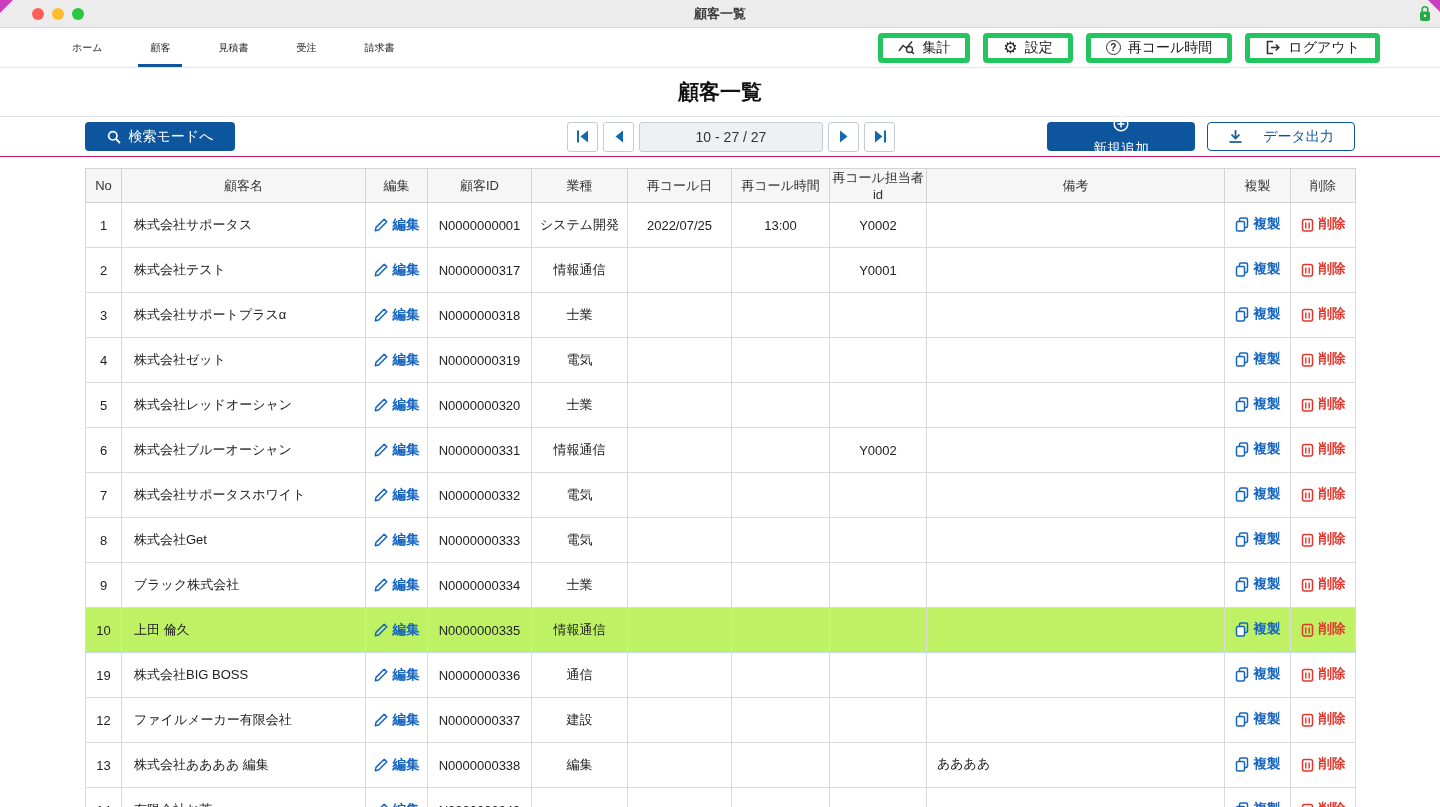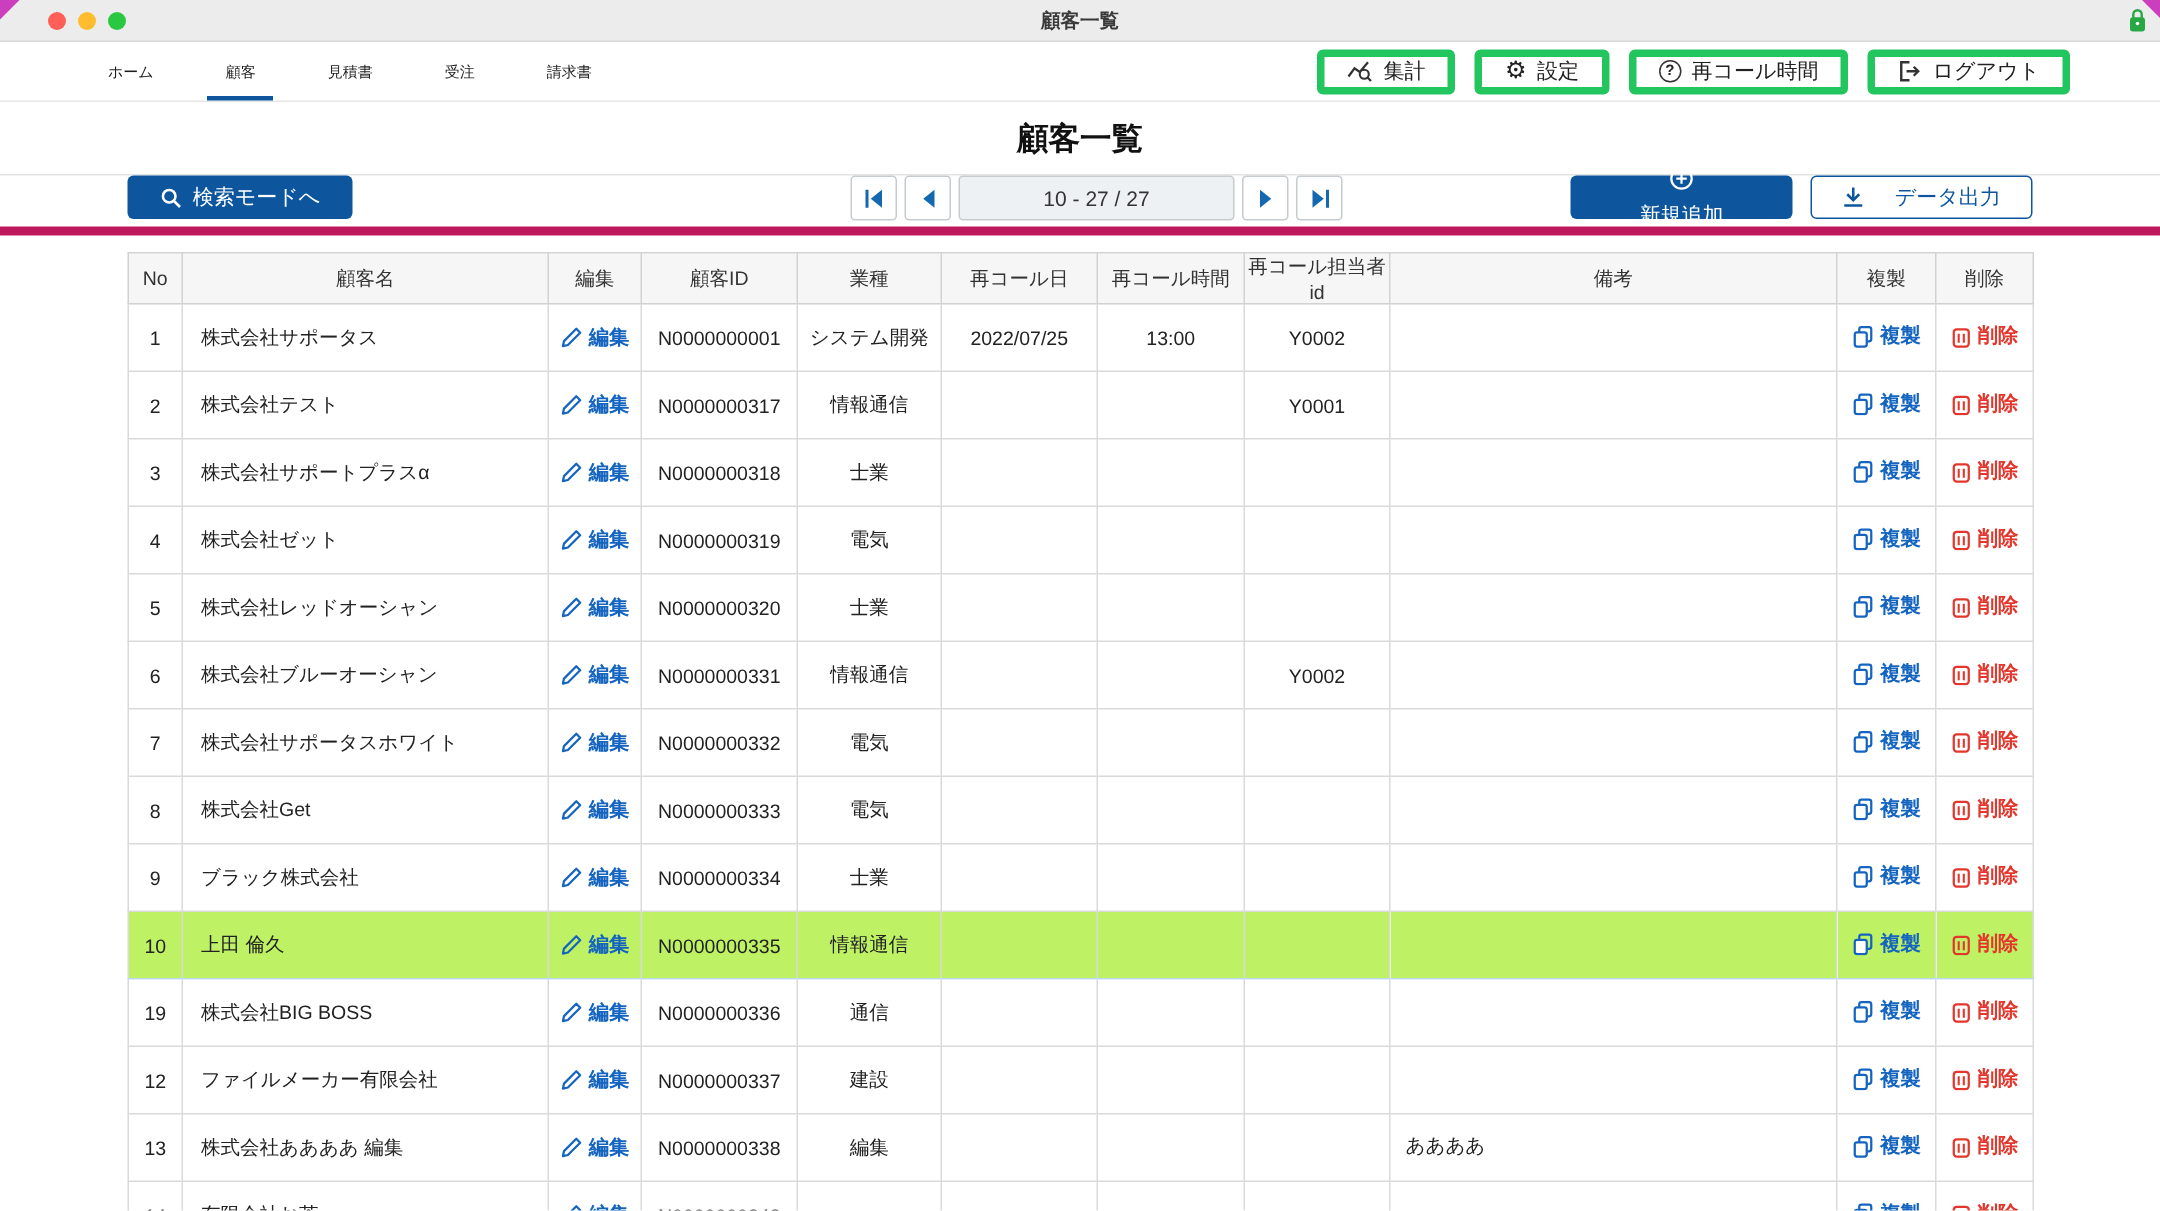--- a/index.html
+++ b/index.html
@@ -36,22 +36,22 @@
   .nav-actions { margin-left:auto; margin-right:60px; display:flex; align-items:center; gap:13px; }
   .nav-btn { height:30px; padding:0 15px; border:5px solid #22c55e; border-radius:4px;
     background:#fff; font-size:14px; color:#222; display:flex; align-items:center; gap:7px; cursor:pointer; }
   .qmark { width:15px; height:15px; border:1.4px solid #333; border-radius:50%;
     font-size:10px; font-weight:bold; display:flex; align-items:center; justify-content:center; }
   
   .page-title-row { height:49px; border-bottom:1px solid #E3E3E3;
     display:flex; align-items:center; justify-content:center; }
   .page-title { font-size:21px; font-weight:bold; color:#111; margin:0; }
   
-  .toolbar { height:40px; border-bottom:6px solid #be185d; position:relative;
-    display:flex; padding:0 85px; }
+  .toolbar { height:40px; border-bottom:1px solid #be185d; position:relative;
+    display:flex; align-items:center; padding:0 85px; }
   .btn-primary { background:#0D569E; color:#fff; border:none; border-radius:4px; height:29px;
     font-size:14px; display:inline-flex; align-items:center; justify-content:center; gap:8px; cursor:pointer; }
   .btn-outline { background:#fff; color:#0D569E; border:1px solid #0D569E; border-radius:4px; height:29px;
     font-size:14px; display:inline-flex; align-items:center; justify-content:center; gap:20px; cursor:pointer; }
   .search-mode { width:150px; }
   .toolbar-right { margin-left:auto; display:flex; gap:12px; }
   .add-new { width:148px;flex-direction:column; }
   .data-export { width:148px; }
   .pagination { position:absolute; left:50%; transform:translateX(-50%);
     display:flex; align-items:center; gap:5px;padding-left:22px; }

